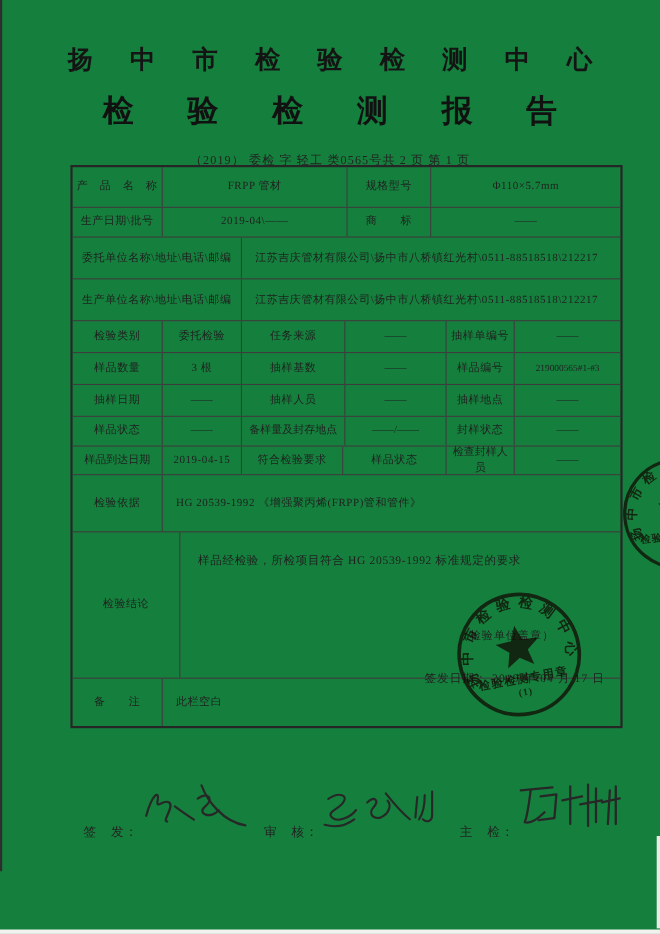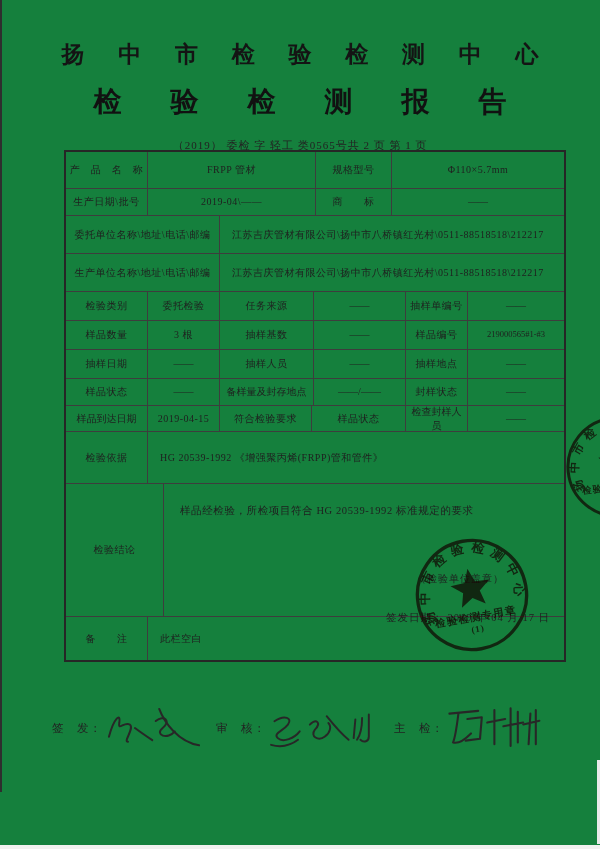--- a/index.html
+++ b/index.html
@@ -49,22 +49,22 @@
 
   
   .concl-cell{position:relative;display:block;}
   .concl-text{position:absolute;left:16px;top:20px;font-size:10.5px;letter-spacing:.6px;}
   .seal-note{position:absolute;right:60px;top:88px;font-size:10px;letter-spacing:1px;}
   .issue-line{position:absolute;right:14px;top:127px;font-size:10.5px;letter-spacing:1px;}
   .issue-line span{margin-left:4px;}
 
   
   .sig-row{
-    position:absolute;left:52px;top:692px;width:506px;height:72px;
-    display:flex;align-items:center;
+    position:absolute;left:76px;top:692px;width:506px;height:72px;
+    display:flex;align-items:flex-end;
   }
   .sig-label{font-size:11.5px;letter-spacing:1px;white-space:nowrap;color:#222;}
   .sig-svg{display:block;}
   .sig-svg path{fill:none;stroke:#272727;stroke-width:2.3;stroke-linecap:round;stroke-linejoin:round;}
 
   
   .seal{position:absolute;pointer-events:none;mix-blend-mode:multiply;opacity:.88;}
   .seal-main{left:413px;top:536px;width:118px;height:118px;transform:rotate(-10deg);}
   .seal-edge{left:564px;top:414px;width:106px;height:106px;transform:rotate(-6deg);}
   .seal svg{display:block;width:100%;height:100%;}

